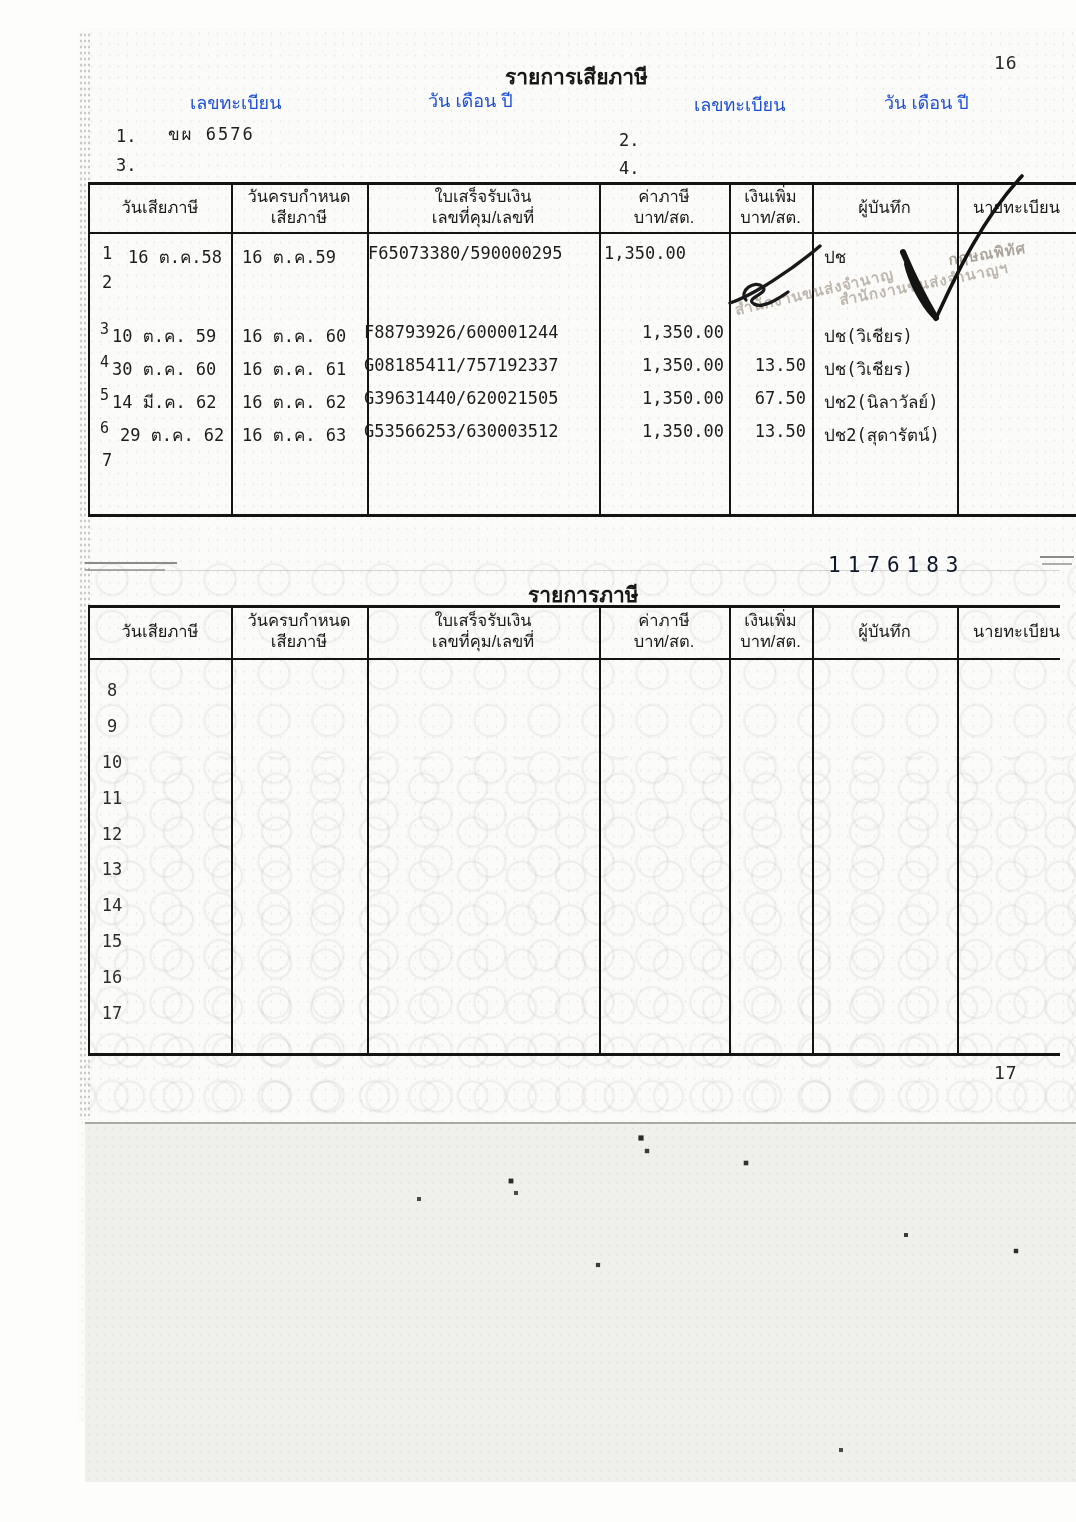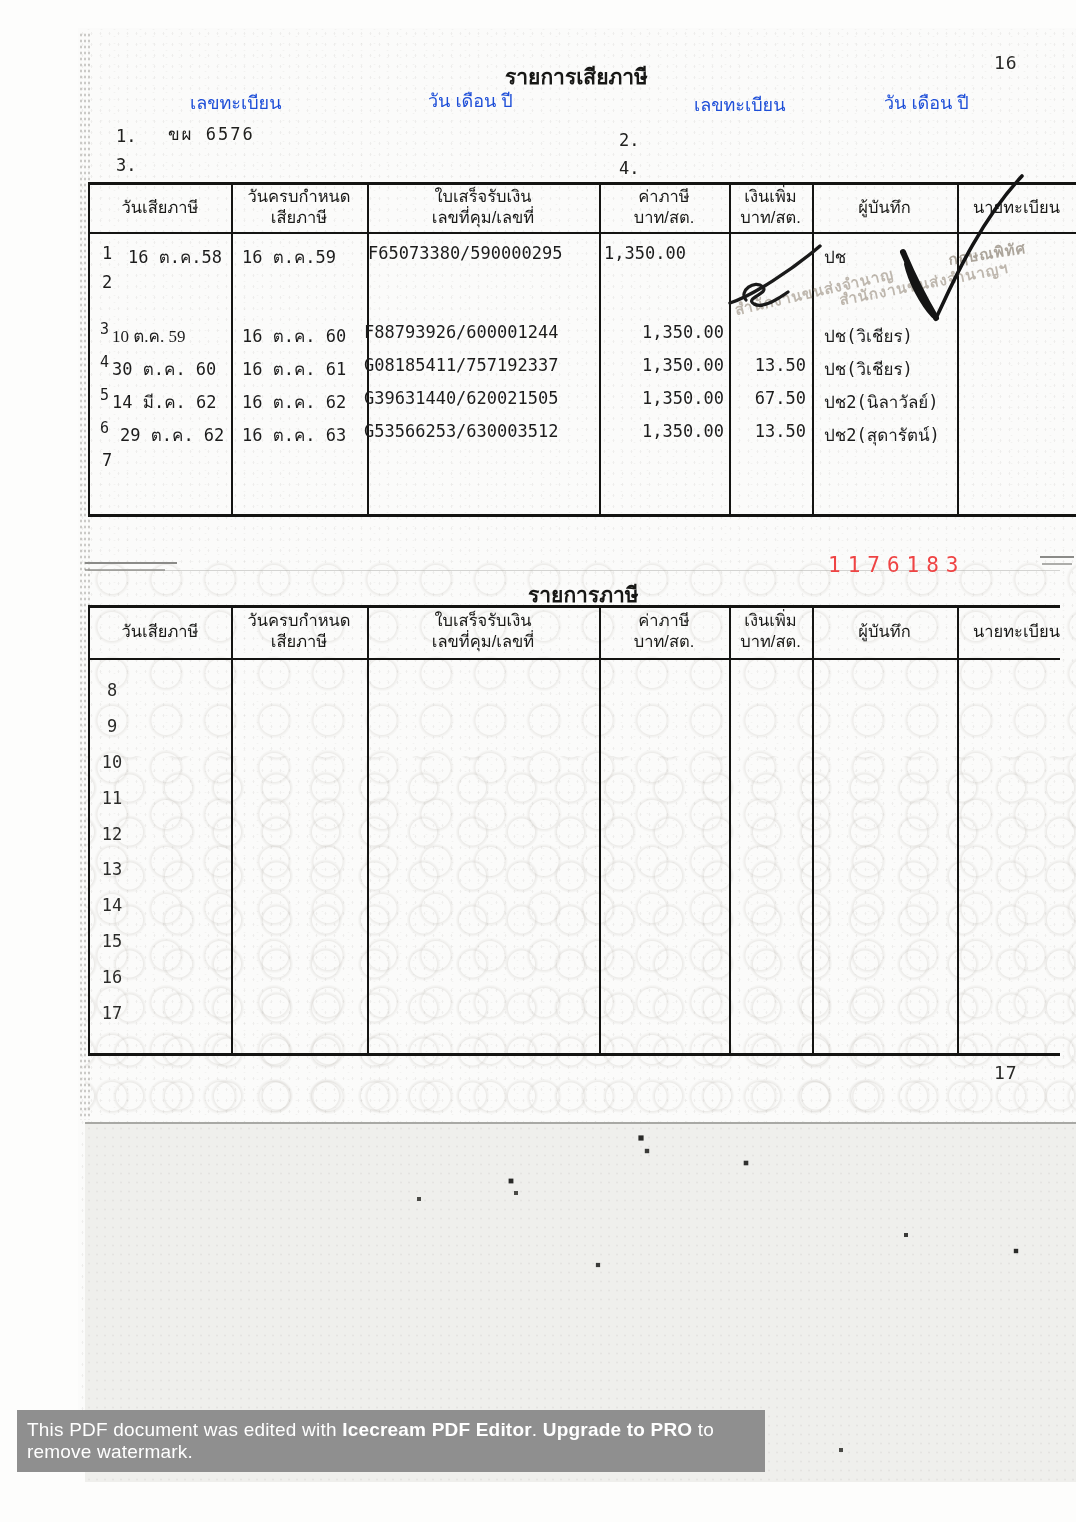--- a/index.html
+++ b/index.html
@@ -56,21 +56,21 @@
   .k-tax{left:512px;width:124px;text-align:right;display:inline-block;}
   .k-tax-left{left:516px;}
   .k-add{left:642px;width:76px;text-align:right;display:inline-block;}
   .k-rec{left:736px;}
 
   .rownum2{position:absolute;left:92px;width:40px;text-align:center;font-size:17px;color:#2b2b29;}
 
   .stamp{position:absolute;color:rgba(140,128,112,0.55);font-size:15px;white-space:nowrap;
     font-weight:600;letter-spacing:1px;}
 
-  .serial{position:absolute;left:828px;top:553px;font-size:21px;letter-spacing:7px;color:#ef4444;}
+  .serial{position:absolute;left:828px;top:553px;font-size:21px;letter-spacing:7px;color:#0f172a;}
   .cardedge{position:absolute;background:#8b8b88;}
 
   .wmbar{position:absolute;left:17px;top:1410px;width:748px;height:62px;background:#8f8f8f;
     display:flex;align-items:center;padding-left:10px;box-sizing:border-box;}
   .wmbar .wmtext{color:#ffffff;font-size:19px;letter-spacing:.2px;}
   .wmbar b{font-weight:700;}
 
   svg.ink{position:absolute;pointer-events:none;}
 </style>
 </head>
@@ -142,21 +142,21 @@
     <span style="left:40px;">16 ต.ค.58</span>
     <span class="k-due">16 ต.ค.59</span>
     <span style="left:280px;">F65073380/590000295</span>
     <span class="k-tax-left">1,350.00</span>
     <span class="k-rec">ปช</span>
   </div>
   <div class="trow mono" style="top:272px;">
     <span style="left:14px;">2</span>
   </div>
   <div class="trow mono" style="top:322px;">
-    <span class="k-date"><i class="rno-sup" style="font-style:normal;">3</i><i style="font-style:normal;font-family:Liberation Serif, serif;">10 ต.ค. 59</i></span>
+    <span class="k-date"><i class="rno-sup" style="font-style:normal;">3</i><i style="font-style:normal;">10 ต.ค. 59</i></span>
     <span class="k-due">16 ต.ค. 60</span>
     <span class="k-receipt">F88793926/600001244</span>
     <span class="k-tax">1,350.00</span>
     <span class="k-rec">ปช(วิเชียร)</span>
   </div>
   <div class="trow mono" style="top:355px;">
     <span class="k-date"><i class="rno-sup" style="font-style:normal;">4</i><i style="font-style:normal;">30 ต.ค. 60</i></span>
     <span class="k-due">16 ต.ค. 61</span>
     <span class="k-receipt">G08185411/757192337</span>
     <span class="k-tax">1,350.00</span>
@@ -248,17 +248,14 @@
   <div class="rownum2 mono" style="top:788px;">11</div>
   <div class="rownum2 mono" style="top:824px;">12</div>
   <div class="rownum2 mono" style="top:859px;">13</div>
   <div class="rownum2 mono" style="top:895px;">14</div>
   <div class="rownum2 mono" style="top:931px;">15</div>
   <div class="rownum2 mono" style="top:967px;">16</div>
   <div class="rownum2 mono" style="top:1003px;">17</div>
 
   <div class="pagenum mono" style="left:994px;top:1062px;">17</div>
 
-  <div class="wmbar">
-    <span class="wmtext"><span>This PDF document was edited with </span><b>Icecream PDF Editor</b><span>. </span><b>Upgrade to PRO</b><span> to remove watermark.</span></span>
-  </div>
 
 </div>
 
 </body></html>

